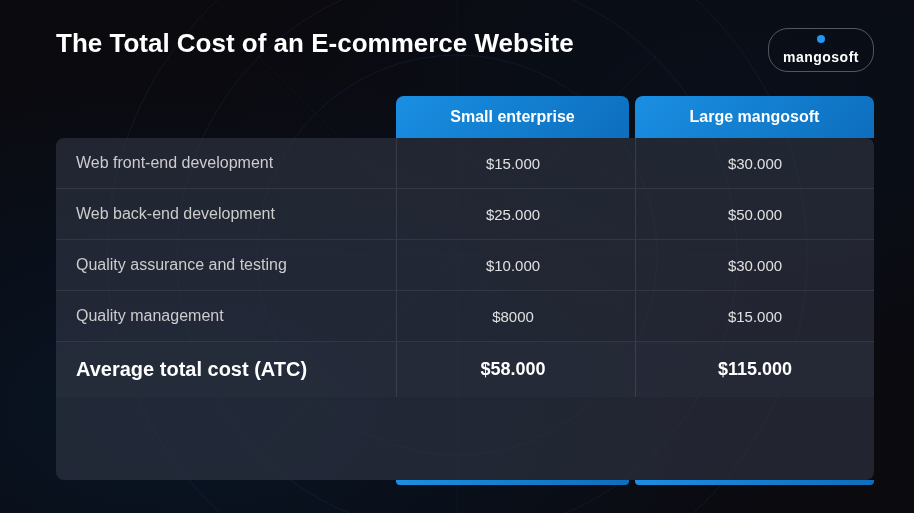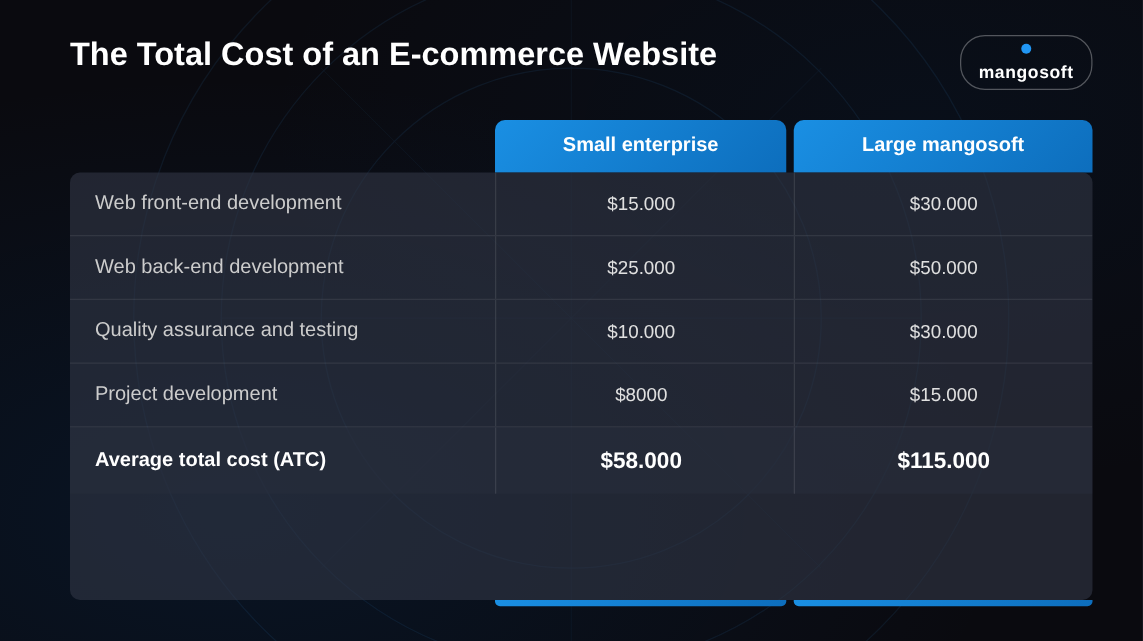--- a/index.html
+++ b/index.html
@@ -141,21 +141,21 @@
       display: flex;
       align-items: center;
     }
 
     .cell-label {
       font-size: 16px;
       color: #cccccc;
     }
 
     .cell-label.bold {
-      font-size: 16px;
+      font-size: 20px;
       font-weight: 700;
       color: #ffffff;
     }
 
     .cell-value {
       text-align: center;
       justify-content: center;
       font-size: 15px;
       color: #e0e0e0;
       border-left: 1px solid rgba(255,255,255,0.1);
@@ -243,21 +243,21 @@
         <div class="cell cell-value">$50.000</div>
       </div>
 
       <div class="table-row">
         <div class="cell cell-label">Quality assurance and testing</div>
         <div class="cell cell-value col-small-cell">$10.000</div>
         <div class="cell cell-value">$30.000</div>
       </div>
 
       <div class="table-row">
-        <div class="cell cell-label">Project development</div>
+        <div class="cell cell-label">Quality management</div>
         <div class="cell cell-value col-small-cell">$8000</div>
         <div class="cell cell-value">$15.000</div>
       </div>
 
       <div class="table-row total-row">
         <div class="cell cell-label bold">Average total cost (ATC)</div>
         <div class="cell cell-value bold col-small-cell">$58.000</div>
         <div class="cell cell-value bold">$115.000</div>
       </div>
     </div>

